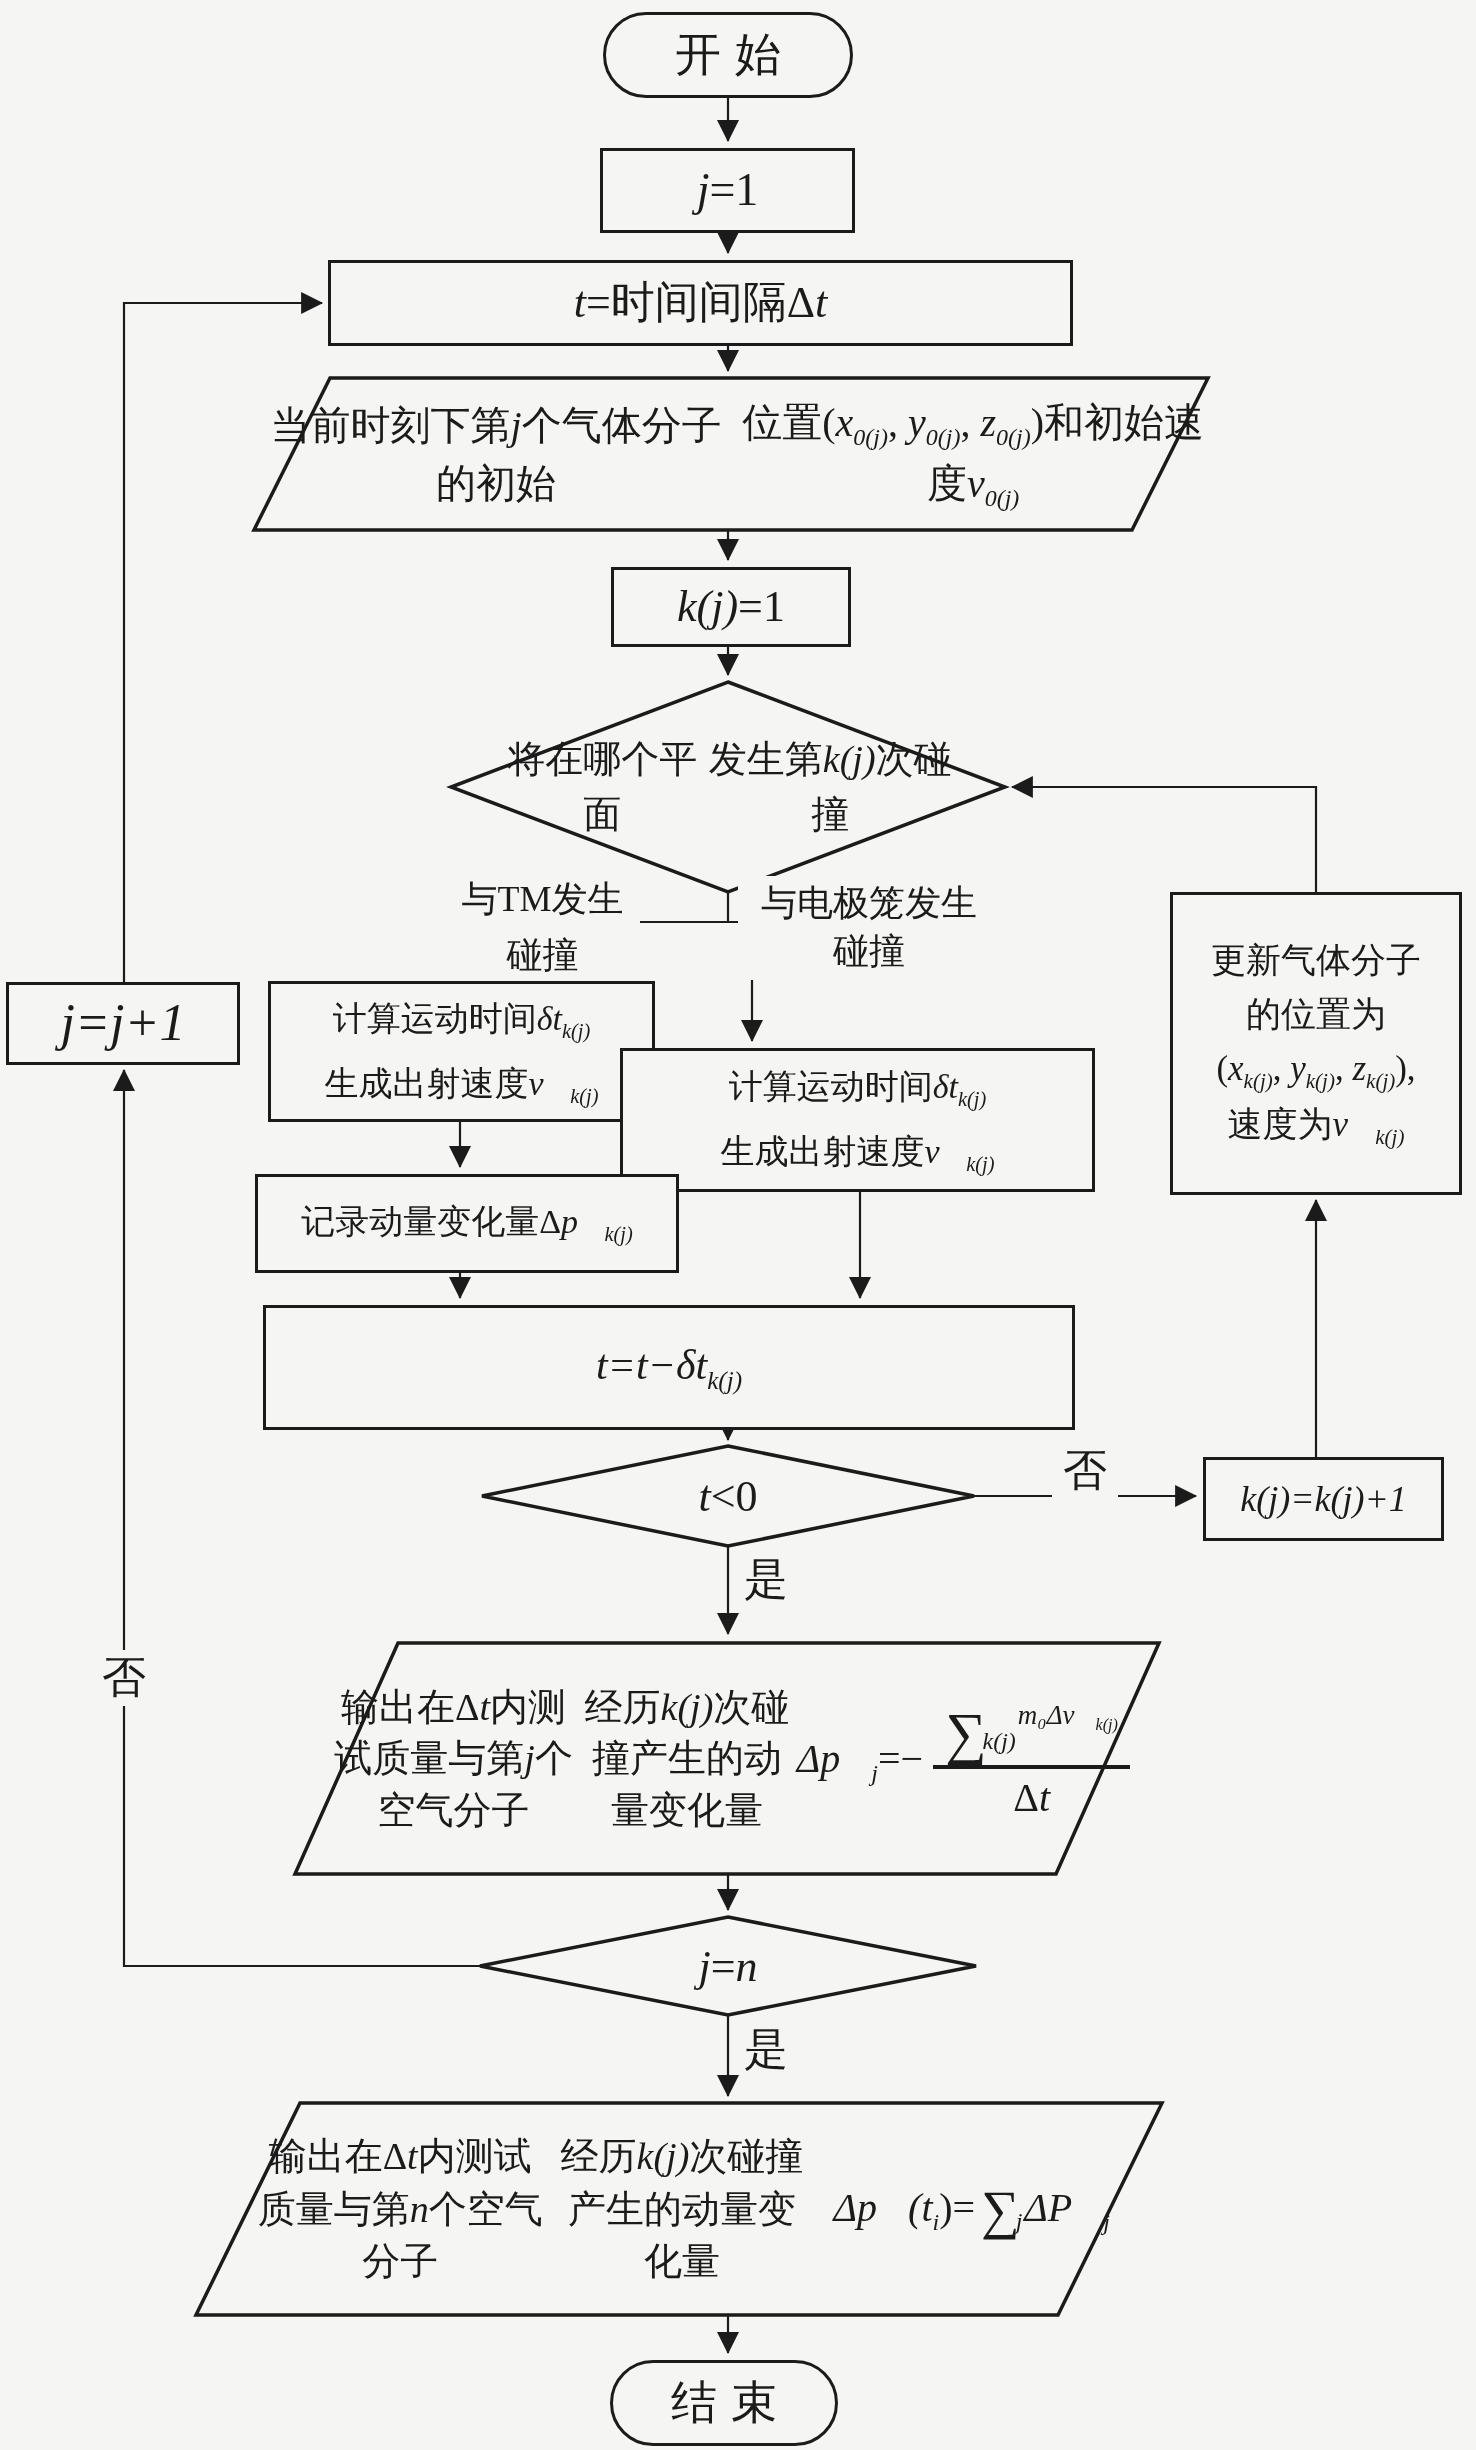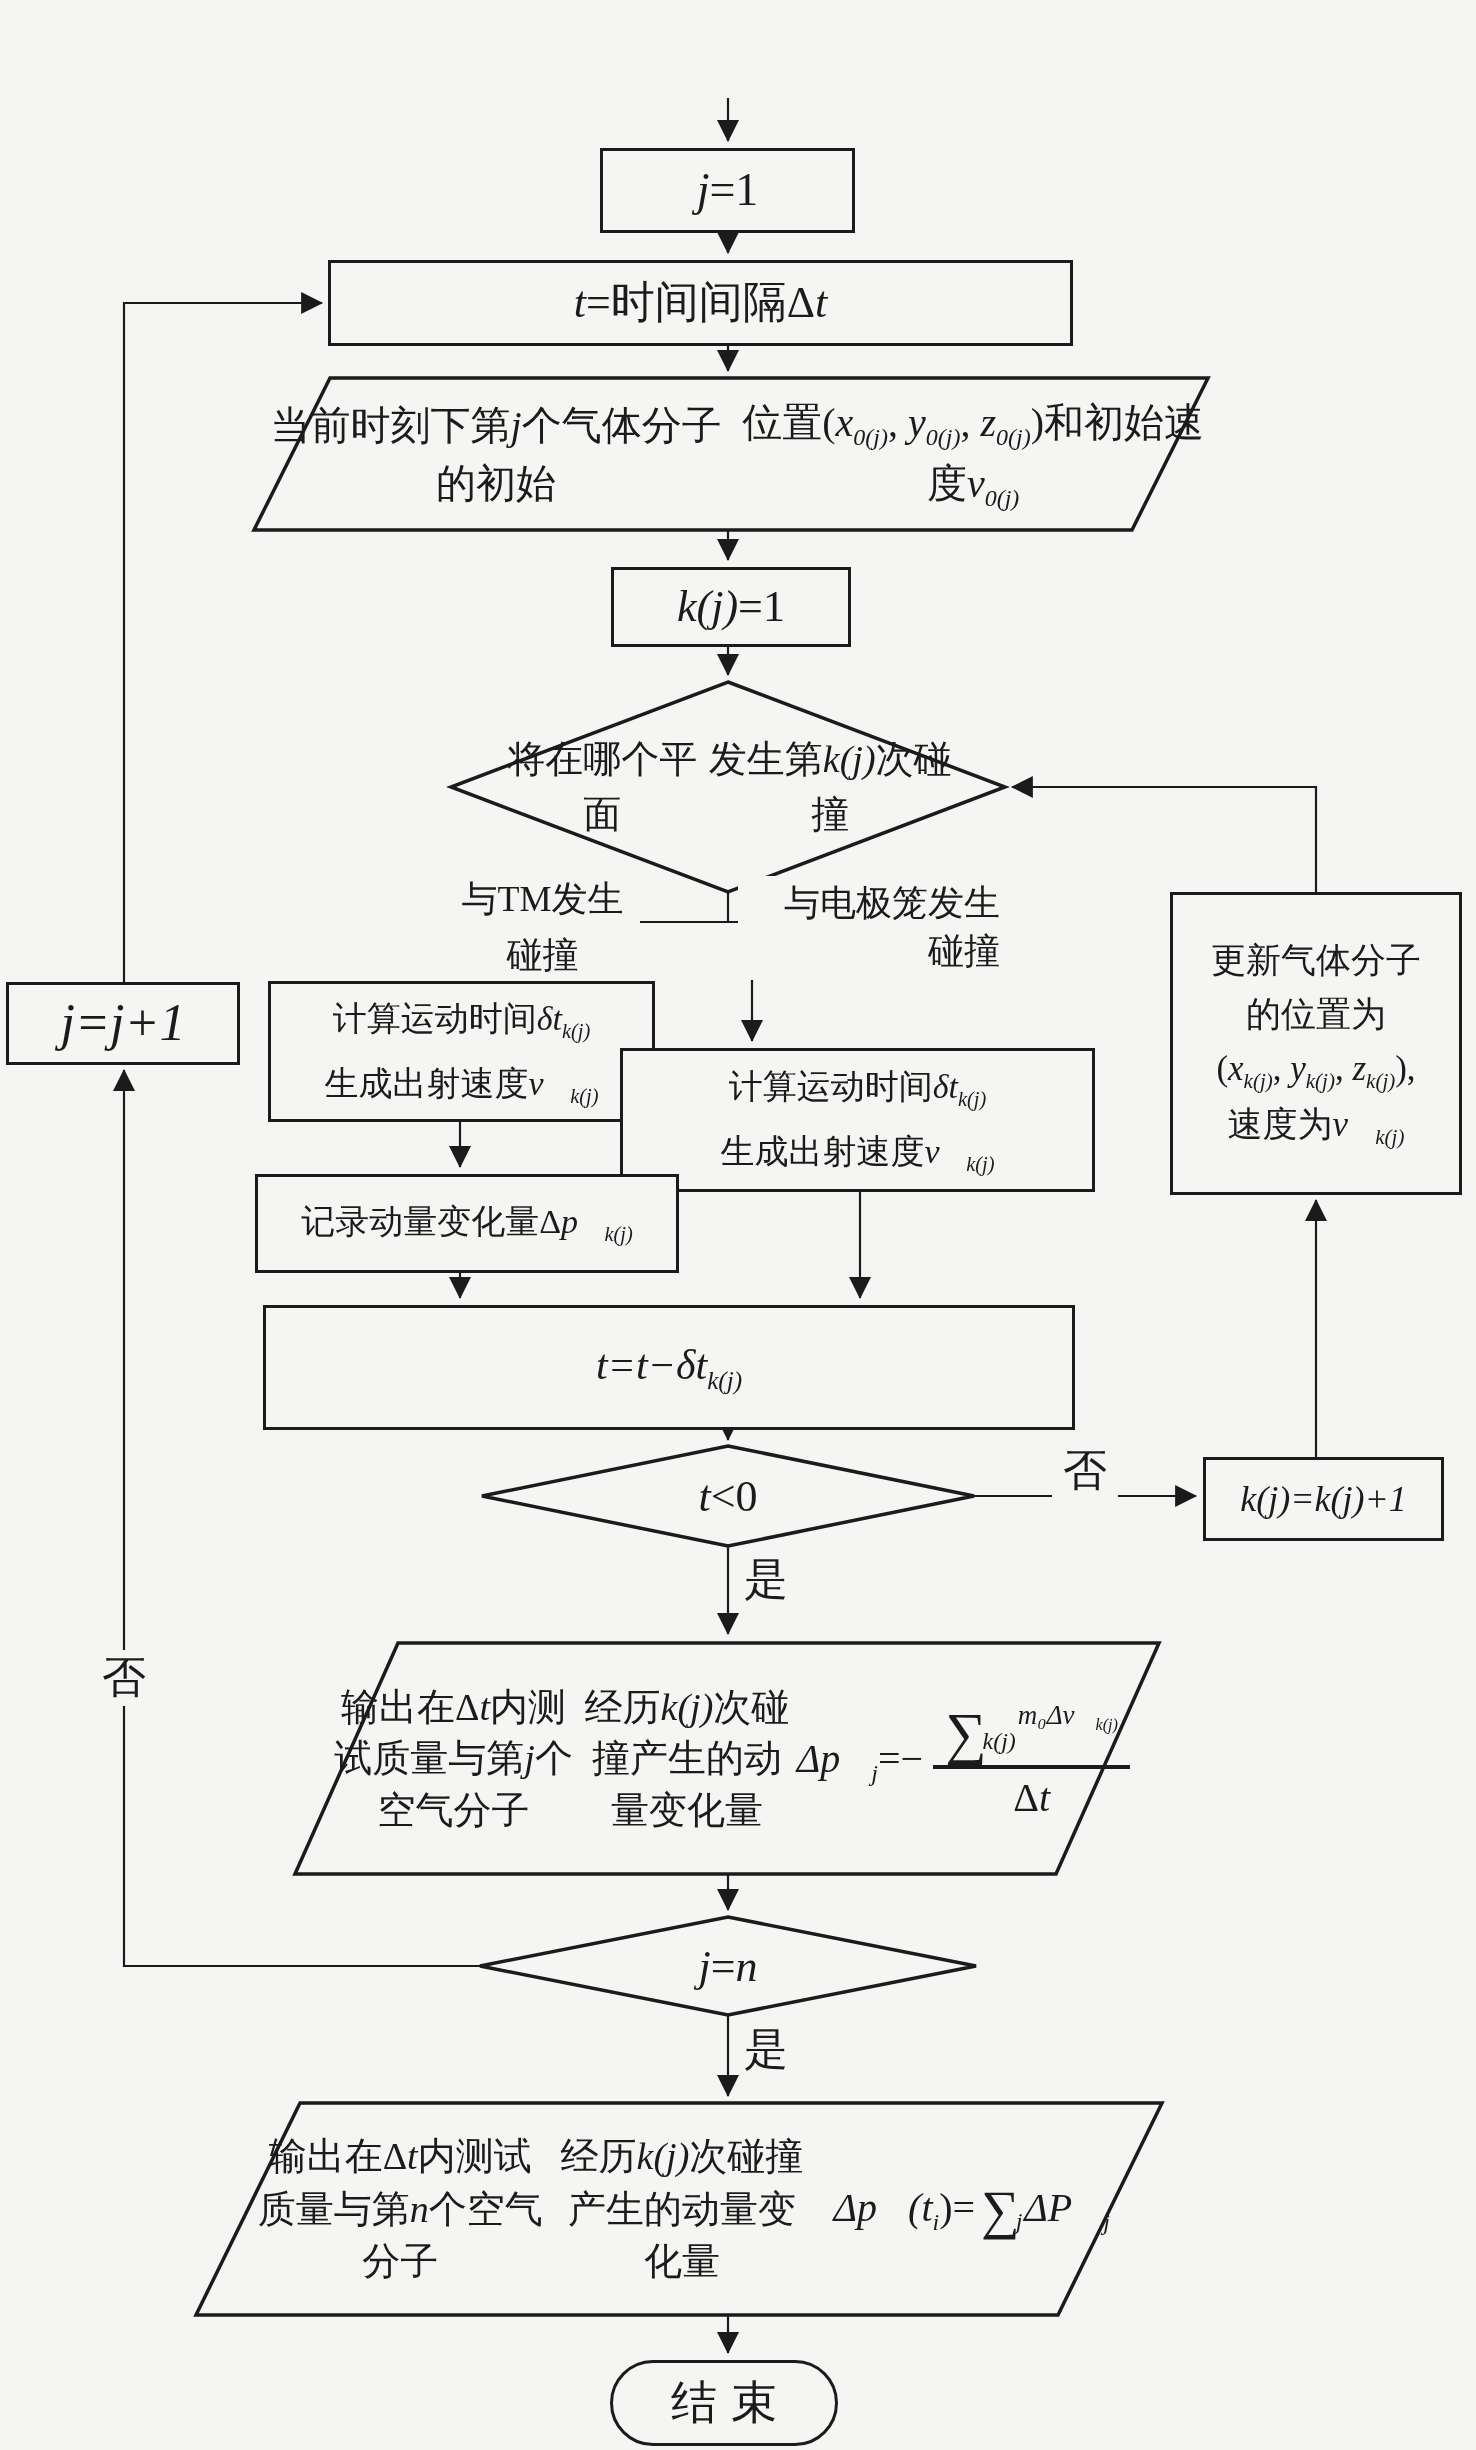--- a/index.html
+++ b/index.html
@@ -83,20 +83,23 @@
       <polygon points="330,378 1208,378 1132,530 254,530"></polygon>
       <polygon points="398,1643 1159,1643 1056,1874 295,1874"></polygon>
       <polygon points="300,2103 1162,2103 1058,2315 196,2315"></polygon>
 
       <polygon points="728,682 1005,787 728,892 451,787"></polygon>
       <polygon points="728,1446 974,1496 728,1546 482,1496"></polygon>
       <polygon points="728,1917 976,1966 728,2015 480,1966"></polygon>
     </g>
   </svg>
 
+  <div class="node oval" style="left:603px;top:12px;width:250px;height:86px;">
+    <span>开始</span>
+  </div>
 
   <div class="node" style="left:600px;top:148px;width:255px;height:85px;font-size:46px;">
     <span><span class="it">j</span><span>=1</span></span>
   </div>
 
   <div class="node" style="left:328px;top:260px;width:745px;height:86px;font-size:44px;">
     <span><span class="it">t</span><span>=时间间隔Δ</span><span class="it">t</span></span>
   </div>
 
   <div class="txt" style="left:254px;top:382px;width:954px;height:146px;font-size:40px;">
@@ -110,21 +113,21 @@
 
   <div class="txt" style="left:500px;top:712px;width:456px;height:150px;font-size:38px;">
     <div>将在哪个平面</div>
     <div><span>发生第</span><span class="it">k(j)</span><span>次碰撞</span></div>
   </div>
 
   <div class="label" style="left:445px;top:876px;width:195px;height:104px;font-size:36px;gap:8px;">
     <div>与TM发生</div>
     <div>碰撞</div>
   </div>
-  <div class="label" style="left:738px;top:876px;width:262px;height:104px;font-size:36px;align-items:flex-end;">
+  <div class="label" style="left:738px;top:876px;width:262px;height:104px;font-size:36px;">
     <div>与电极笼发生</div>
     <div>碰撞</div>
   </div>
 
   <div class="node" style="left:268px;top:981px;width:387px;height:141px;font-size:34px;flex-direction:column;line-height:1.9;">
     <div><span>计算运动时间</span><span class="it">δt</span><span class="sub">k(j)</span></div>
     <div><span>生成出射速度</span><span class="it">v⃗</span><span class="sub">k(j)</span></div>
   </div>
 
   <div class="node" style="left:620px;top:1048px;width:475px;height:144px;font-size:34px;flex-direction:column;line-height:1.9;">

